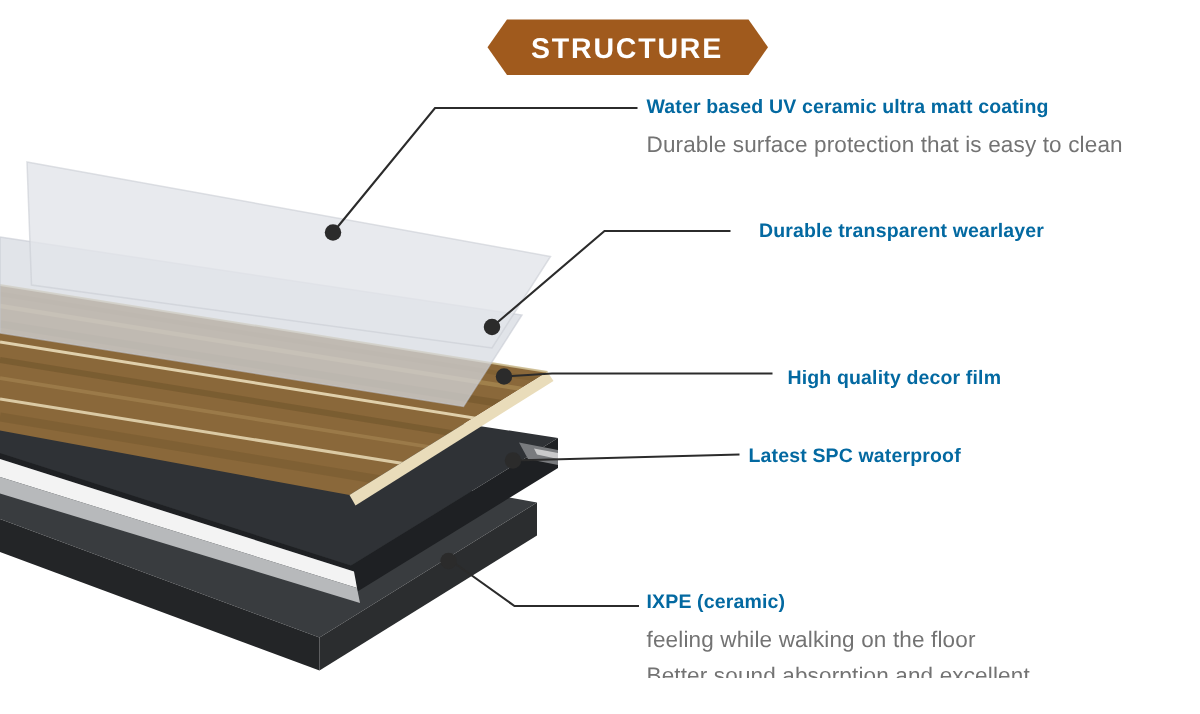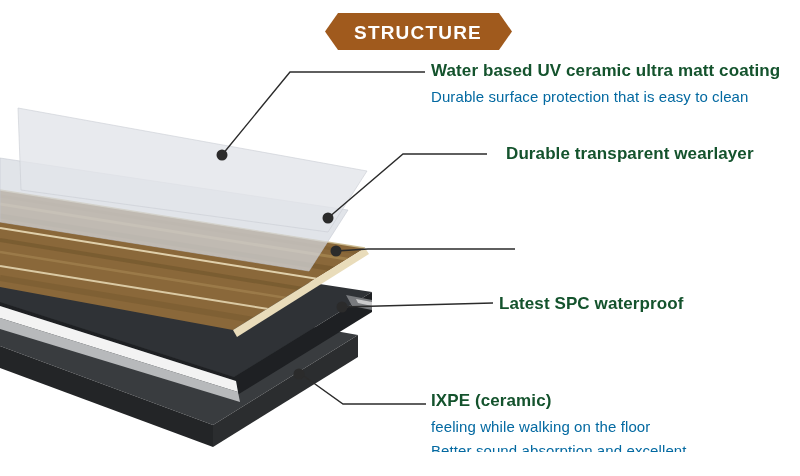--- a/index.html
+++ b/index.html
@@ -3,25 +3,25 @@
 <meta charset="utf-8">
 <style>
   html,body{margin:0;padding:0;background:#ffffff;}
   .stage{
     position:relative;width:800px;height:452px;overflow:hidden;background:#ffffff;
     font-family:"Liberation Sans", sans-serif;
   }
   .diagram-svg{position:absolute;left:0;top:0;}
   .annotation{position:absolute;}
   .annotation .title{
-    font-size:17px;font-weight:bold;color:#14532d;line-height:20px;white-space:nowrap;
+    font-size:13px;font-weight:bold;color:#0369a1;line-height:20px;white-space:nowrap;
     letter-spacing:0.1px;
   }
   .annotation .desc-line{
-    font-size:15px;color:#0369a1;line-height:24px;white-space:nowrap;letter-spacing:0.1px;
+    font-size:15px;color:#737373;line-height:24px;white-space:nowrap;letter-spacing:0.1px;
   }
   .annotation .desc{margin-top:4px;}
   .banner-text{
     font-family:"Liberation Sans", sans-serif;
     font-weight:bold;
   }
 </style>
 </head>
 <body>
 
@@ -99,20 +99,23 @@
     <div class="title">Water based UV ceramic ultra matt coating</div>
     <div class="desc">
       <div class="desc-line">Durable surface protection that is easy to clean</div>
     </div>
   </div>
 
   <div class="annotation" style="left:506px;top:144px">
     <div class="title">Durable transparent wearlayer</div>
   </div>
 
+  <div class="annotation" style="left:525px;top:242px">
+    <div class="title">High quality decor film</div>
+  </div>
 
   <div class="annotation" style="left:499px;top:294px">
     <div class="title">Latest SPC waterproof</div>
     <div class="desc">
     </div>
   </div>
 
   <div class="annotation" style="left:431px;top:391px">
     <div class="title">IXPE (ceramic)</div>
     <div class="desc">

